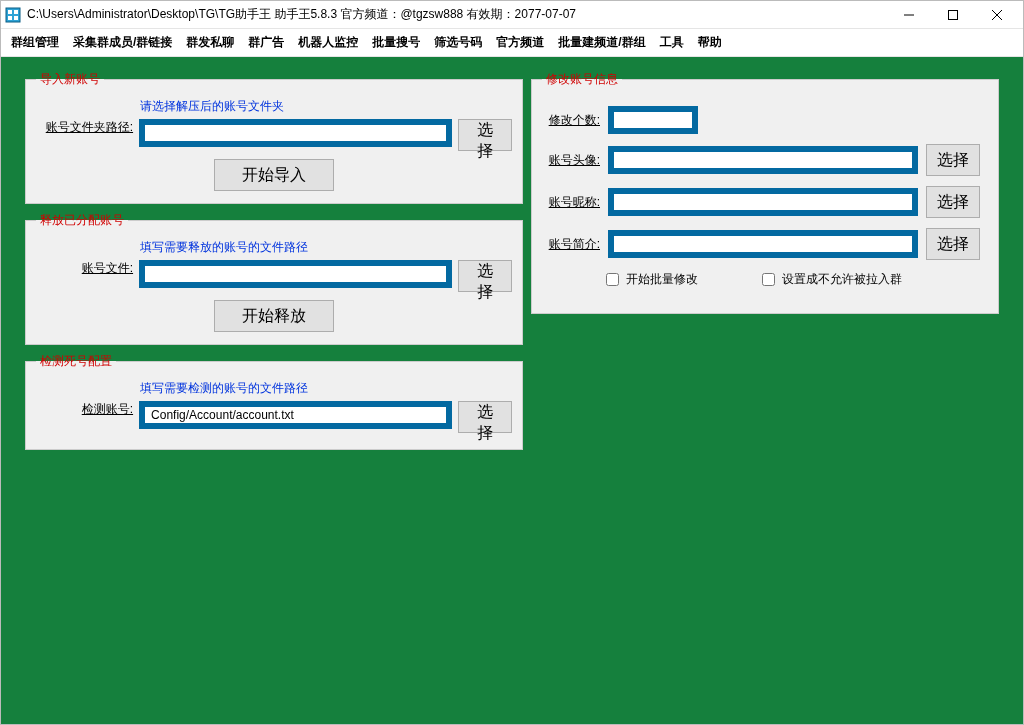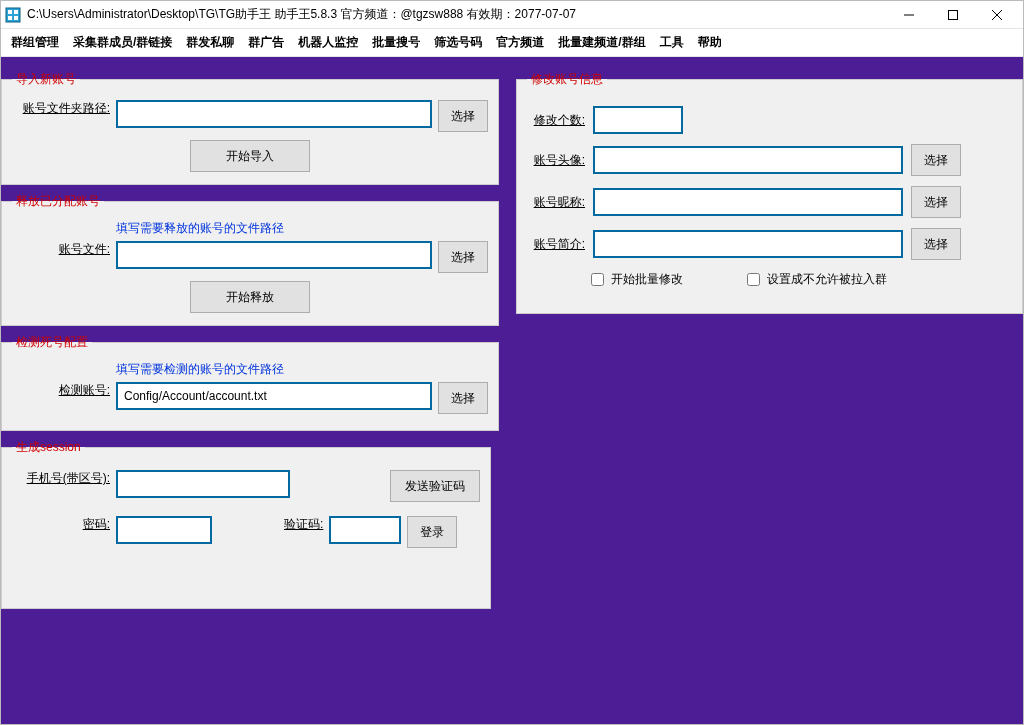--- a/index.html
+++ b/index.html
@@ -6,21 +6,21 @@
   body {
     margin: 0;
     font-family: "Microsoft YaHei", "SimSun", Arial, sans-serif;
     font-size: 12px;
     background: #f0f0f0;
     color: #000;
   }
   .window {
     width: 1024px;
     height: 725px;
-    background: #4c1d95;
+    background: #15803d;
     border: 1px solid #bbb;
     display: flex;
     flex-direction: column;
   }
   .titlebar {
     height: 28px;
     background: #fff;
     display: flex;
     align-items: center;
     padding: 0 4px;
@@ -45,28 +45,28 @@
     display: flex;
     align-items: center;
     padding: 0 10px;
     gap: 14px;
     font-weight: bold;
     border-bottom: 1px solid #e5e5e5;
   }
   .menubar .menu-item { cursor: default; }
   .content {
     flex: 1;
-    padding: 14px 0;
-    display: flex;
-    gap: 25px;
+    padding: 14px 24px;
+    display: flex;
+    gap: 4px;
     border-radius: 19px;
   }
   .col { display:flex; flex-direction:column; gap: 8px; }
   .col-left { width: 490px; }
-  .col-right { flex: 1; }
+  .col-right { flex: 1; margin-left: 12px; }
   fieldset.group {
     border: 1px solid #ccc;
     background: #f0f0f0;
     padding: 8px 10px 12px 10px;
     margin: 0;
   }
   legend {
     color: #d00000;
     font-size: 12px;
     padding: 0 4px;
@@ -91,32 +91,32 @@
   .label-short {
     width: auto;
     text-align: right;
     text-decoration: underline;
     color:#000;
   }
   input.text, textarea.text {
     font-family: inherit;
     font-size: 12px;
     padding: 4px 6px;
-    border: 2px solid #0369a1;
+    border: 6px solid #0369a1;
     background:#fff;
     height: 28px;
   }
   .w-long { width: 316px; }
   .w-med  { width: 310px; }
   .w-sm   { width: 174px; }
   .w-xs   { width: 96px; }
   .w-num  { width: 90px; }
   button.btn {
     font-family: inherit;
-    font-size: 12px;
+    font-size: 16px;
     background: #e1e1e1;
     border: 1px solid #adadad;
     padding: 0 10px;
     height: 32px;
     min-width: 50px;
     cursor: default;
   }
   button.btn.wide { min-width: 120px; }
   .center-row {
     display:flex;
@@ -199,20 +199,21 @@
     <span class="menu-item">工具</span>
     <span class="menu-item">帮助</span>
   </div>
 
   <div class="content">
 
     <div class="col col-left">
 
       <fieldset class="group">
         <legend>导入新账号</legend>
+        <div class="hint">请选择解压后的账号文件夹</div>
         <div class="row">
           <span class="label">账号文件夹路径:</span>
           <input class="text w-long" type="text" style="">
           <button class="btn">选择</button>
         </div>
         <div class="center-row">
           <button class="btn wide">开始导入</button>
         </div>
       </fieldset>
 
@@ -232,37 +233,20 @@
       <fieldset class="group">
         <legend>检测死号配置</legend>
         <div class="hint">填写需要检测的账号的文件路径</div>
         <div class="row">
           <span class="label">检测账号:</span>
           <input class="text w-long" type="text" value="Config/Account/account.txt" style="">
           <button class="btn">选择</button>
         </div>
       </fieldset>
 
-      <fieldset class="group" style="height:170px">
-        <legend>生成session</legend>
-        <div class="row row-gap">
-          <span class="label">手机号(带区号):</span>
-          <input class="text w-sm" type="text" style="">
-          <span style="flex:1"></span>
-          <button class="btn" style="min-width:90px">发送验证码</button>
-        </div>
-        <div class="row" style="margin-top:14px">
-          <span class="label">密码:</span>
-          <input class="text w-xs" type="text" style="">
-          <span style="width:60px"></span>
-          <span class="label-short">验证码:</span>
-          <input class="text" style="width: 72px;" type="text">
-          <button class="btn">登录</button>
-        </div>
-      </fieldset>
 
     </div>
 
     <div class="col col-right">
 
       <fieldset class="group">
         <legend>修改账号信息</legend>
 
         <div class="right-row">
           <span class="rlabel">修改个数:</span>

